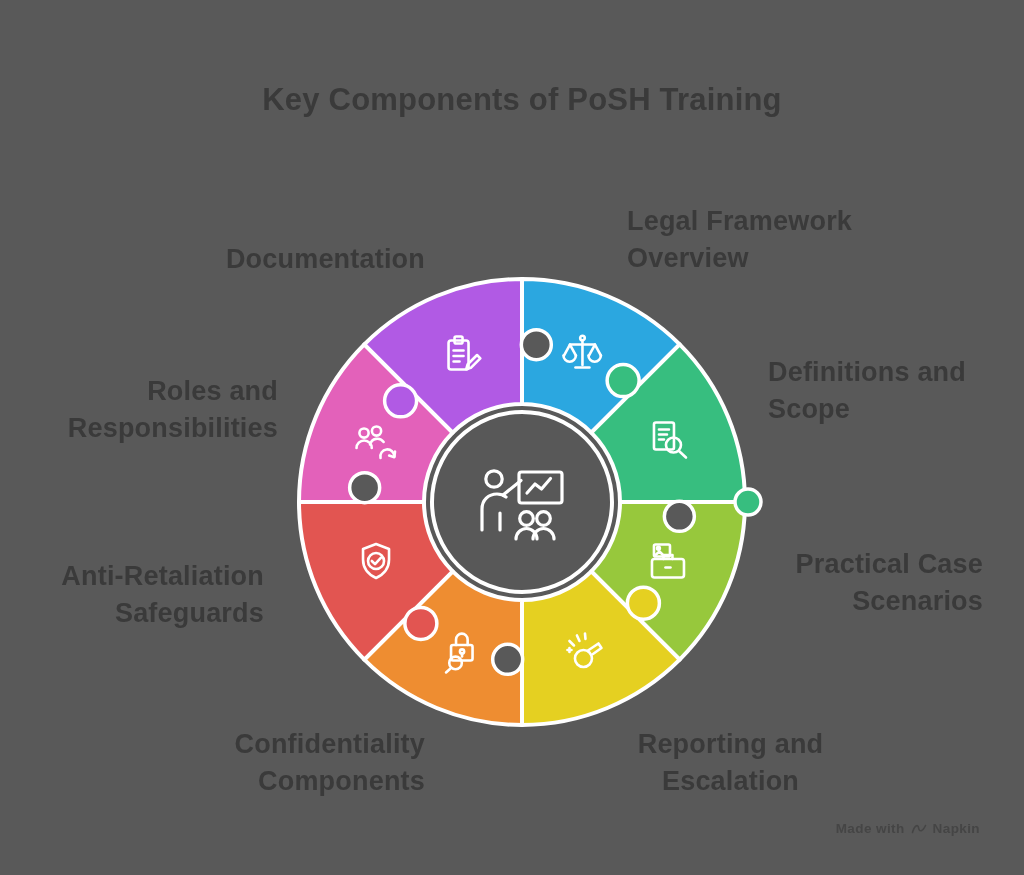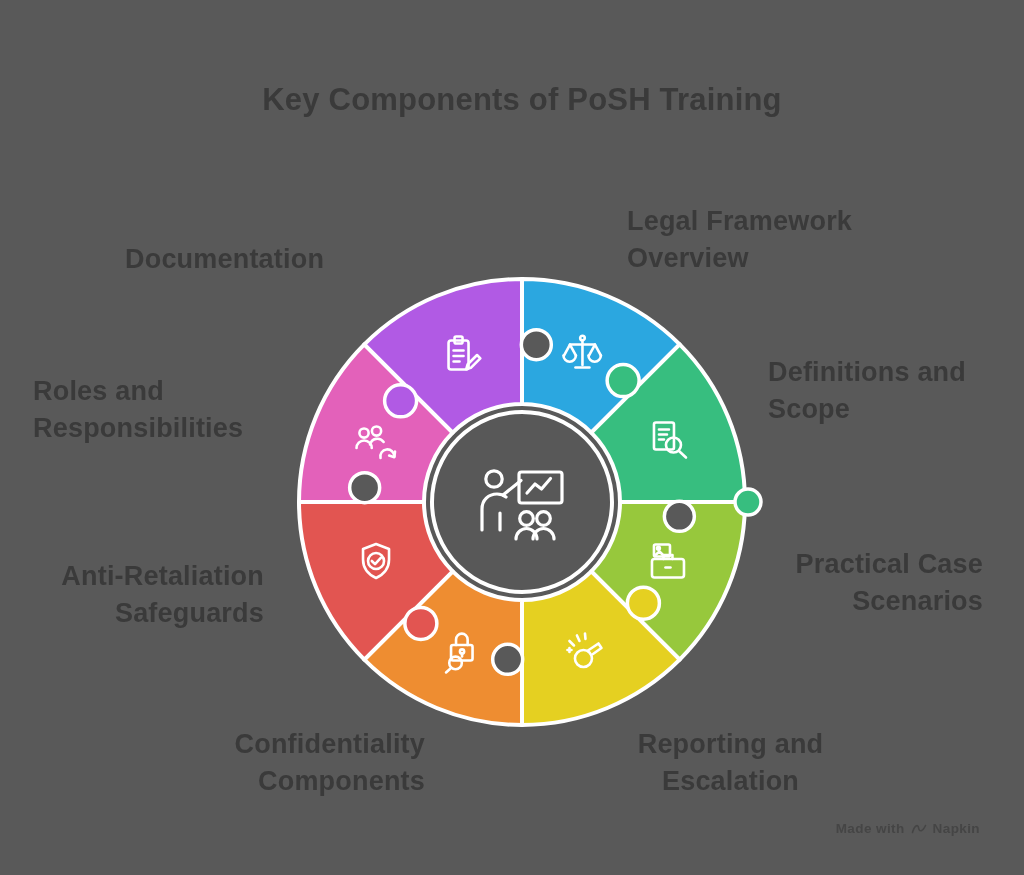--- a/index.html
+++ b/index.html
@@ -18,22 +18,22 @@
   .label{
     position:absolute;font-size:27px;font-weight:700;color:#3a3a3a;
     line-height:37px;letter-spacing:.2px;
   }
   .lbl-legal{left:618px;top:203px;width:250px;text-align:left;margin-left:9px;}
   .lbl-definitions{left:768px;top:354px;width:215px;text-align:left;}
   .lbl-practical{left:768px;top:546px;width:215px;text-align:right;}
   .lbl-reporting{left:618px;top:726px;width:225px;text-align:center;}
   .lbl-confidentiality{right:599px;top:726px;width:235px;text-align:right;}
   .lbl-anti{right:760px;top:558px;width:245px;text-align:right;}
-  .lbl-roles{right:746px;top:373px;width:245px;text-align:left;}
-  .lbl-documentation{right:599px;top:241px;width:300px;text-align:left;}
+  .lbl-roles{right:746px;top:373px;width:245px;text-align:right;}
+  .lbl-documentation{right:599px;top:241px;width:300px;text-align:right;}
   .watermark{
     position:absolute;right:44px;bottom:39px;
     display:flex;align-items:center;gap:6px;
     font-size:13.5px;font-weight:600;color:#454545;letter-spacing:.4px;
   }
   .napkin-glyph{display:inline-block;}
 </style>
 </head>
 <body style="background: rgb(89, 89, 89);">
 

